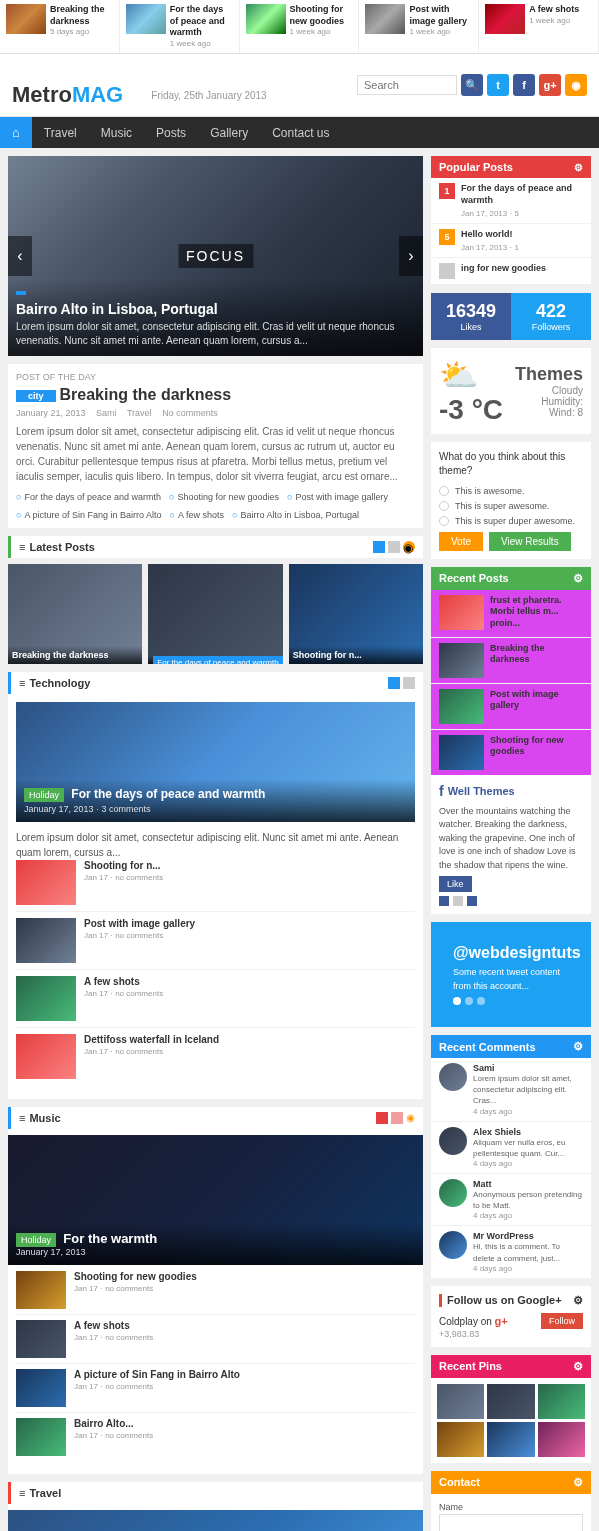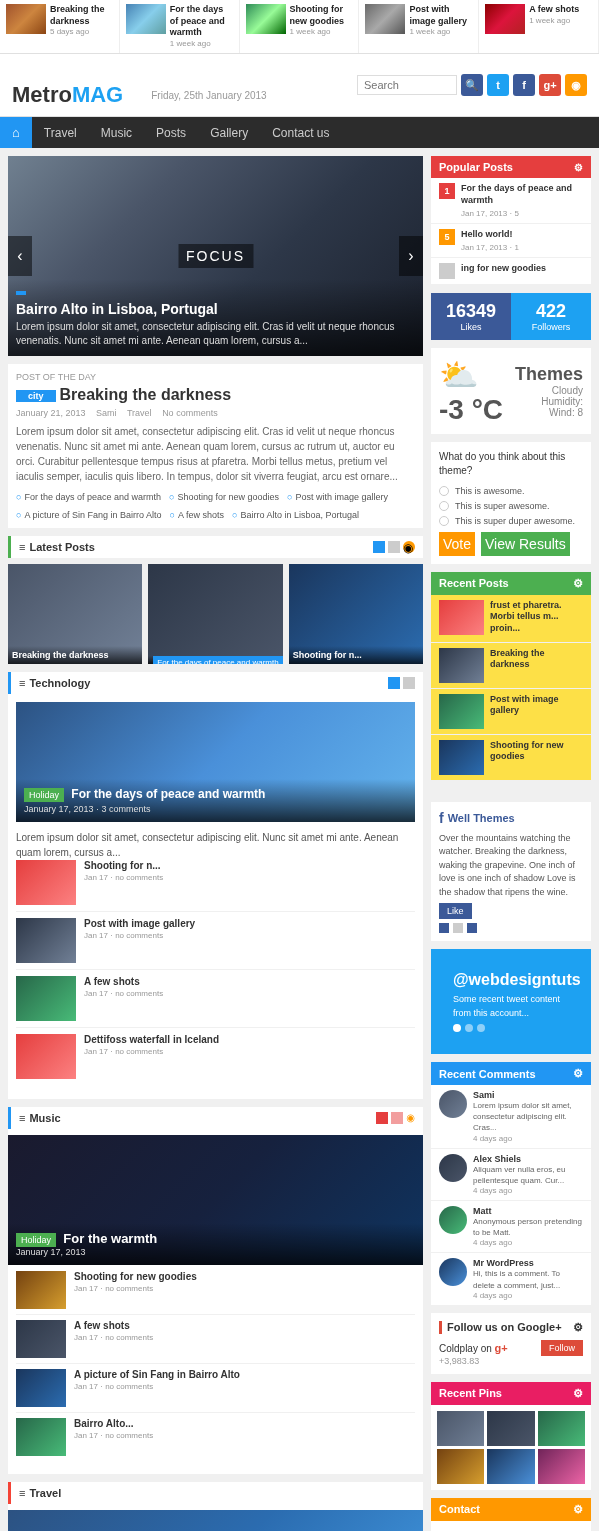--- a/index.html
+++ b/index.html
@@ -165,26 +165,26 @@
     .tw-dot { width: 8px; height: 8px; background: rgba(255,255,255,0.5); border-radius: 50%; display: inline-block; }
     .tw-dot.active { background: #fff; }
 
     
     .poll-widget { background: #fff; padding: 8px; margin-bottom: 8px; }
     .poll-question { font-size: 10px; color: #333; margin-bottom: 8px; line-height: 1.4; }
     .poll-option { display: flex; align-items: center; gap: 6px; margin-bottom: 5px; }
     .poll-radio { width: 10px; height: 10px; border: 1px solid #ccc; border-radius: 50%; flex-shrink: 0; }
     .poll-text { font-size: 9px; color: #555; }
     .poll-buttons { display: flex; gap: 6px; margin-top: 6px; }
-    .poll-btn { padding: 4px 4px; font-size: 14px; border: none; cursor: pointer; color: #fff; }
+    .poll-btn { padding: 4px 12px; font-size: 10px; border: none; cursor: pointer; color: #fff; }
     .poll-vote { background: #ff9800; }
     .poll-results { background: #4caf50; }
 
     
-    .recent-posts { background: #fde047; margin-bottom: 22px; }
+    .recent-posts { background: #d946ef; margin-bottom: 0; }
     .rp-header { background: #4caf50; color: #fff; padding: 5px 8px; font-size: 11px; font-weight: bold; display: flex; align-items: center; justify-content: space-between; }
     .rp-item { display: flex; gap: 6px; padding: 5px 8px; border-bottom: 1px solid #f0f0f0; align-items: flex-start; }
     .rp-thumb { width: 45px; height: 35px; flex-shrink: 0; }
     .rp-thumb.rp1 { background: linear-gradient(135deg, #e53e3e 0%, #fc8181 100%); }
     .rp-thumb.rp2 { background: linear-gradient(135deg, #2d3748 0%, #718096 100%); }
     .rp-thumb.rp3 { background: linear-gradient(135deg, #276749 0%, #48bb78 100%); }
     .rp-thumb.rp4 { background: linear-gradient(135deg, #1a365d 0%, #2b6cb0 100%); }
     .rp-info { flex: 1; }
     .rp-title { font-size: 9px; color: #333; font-weight: bold; margin-bottom: 2px; line-height: 1.3; }
 

